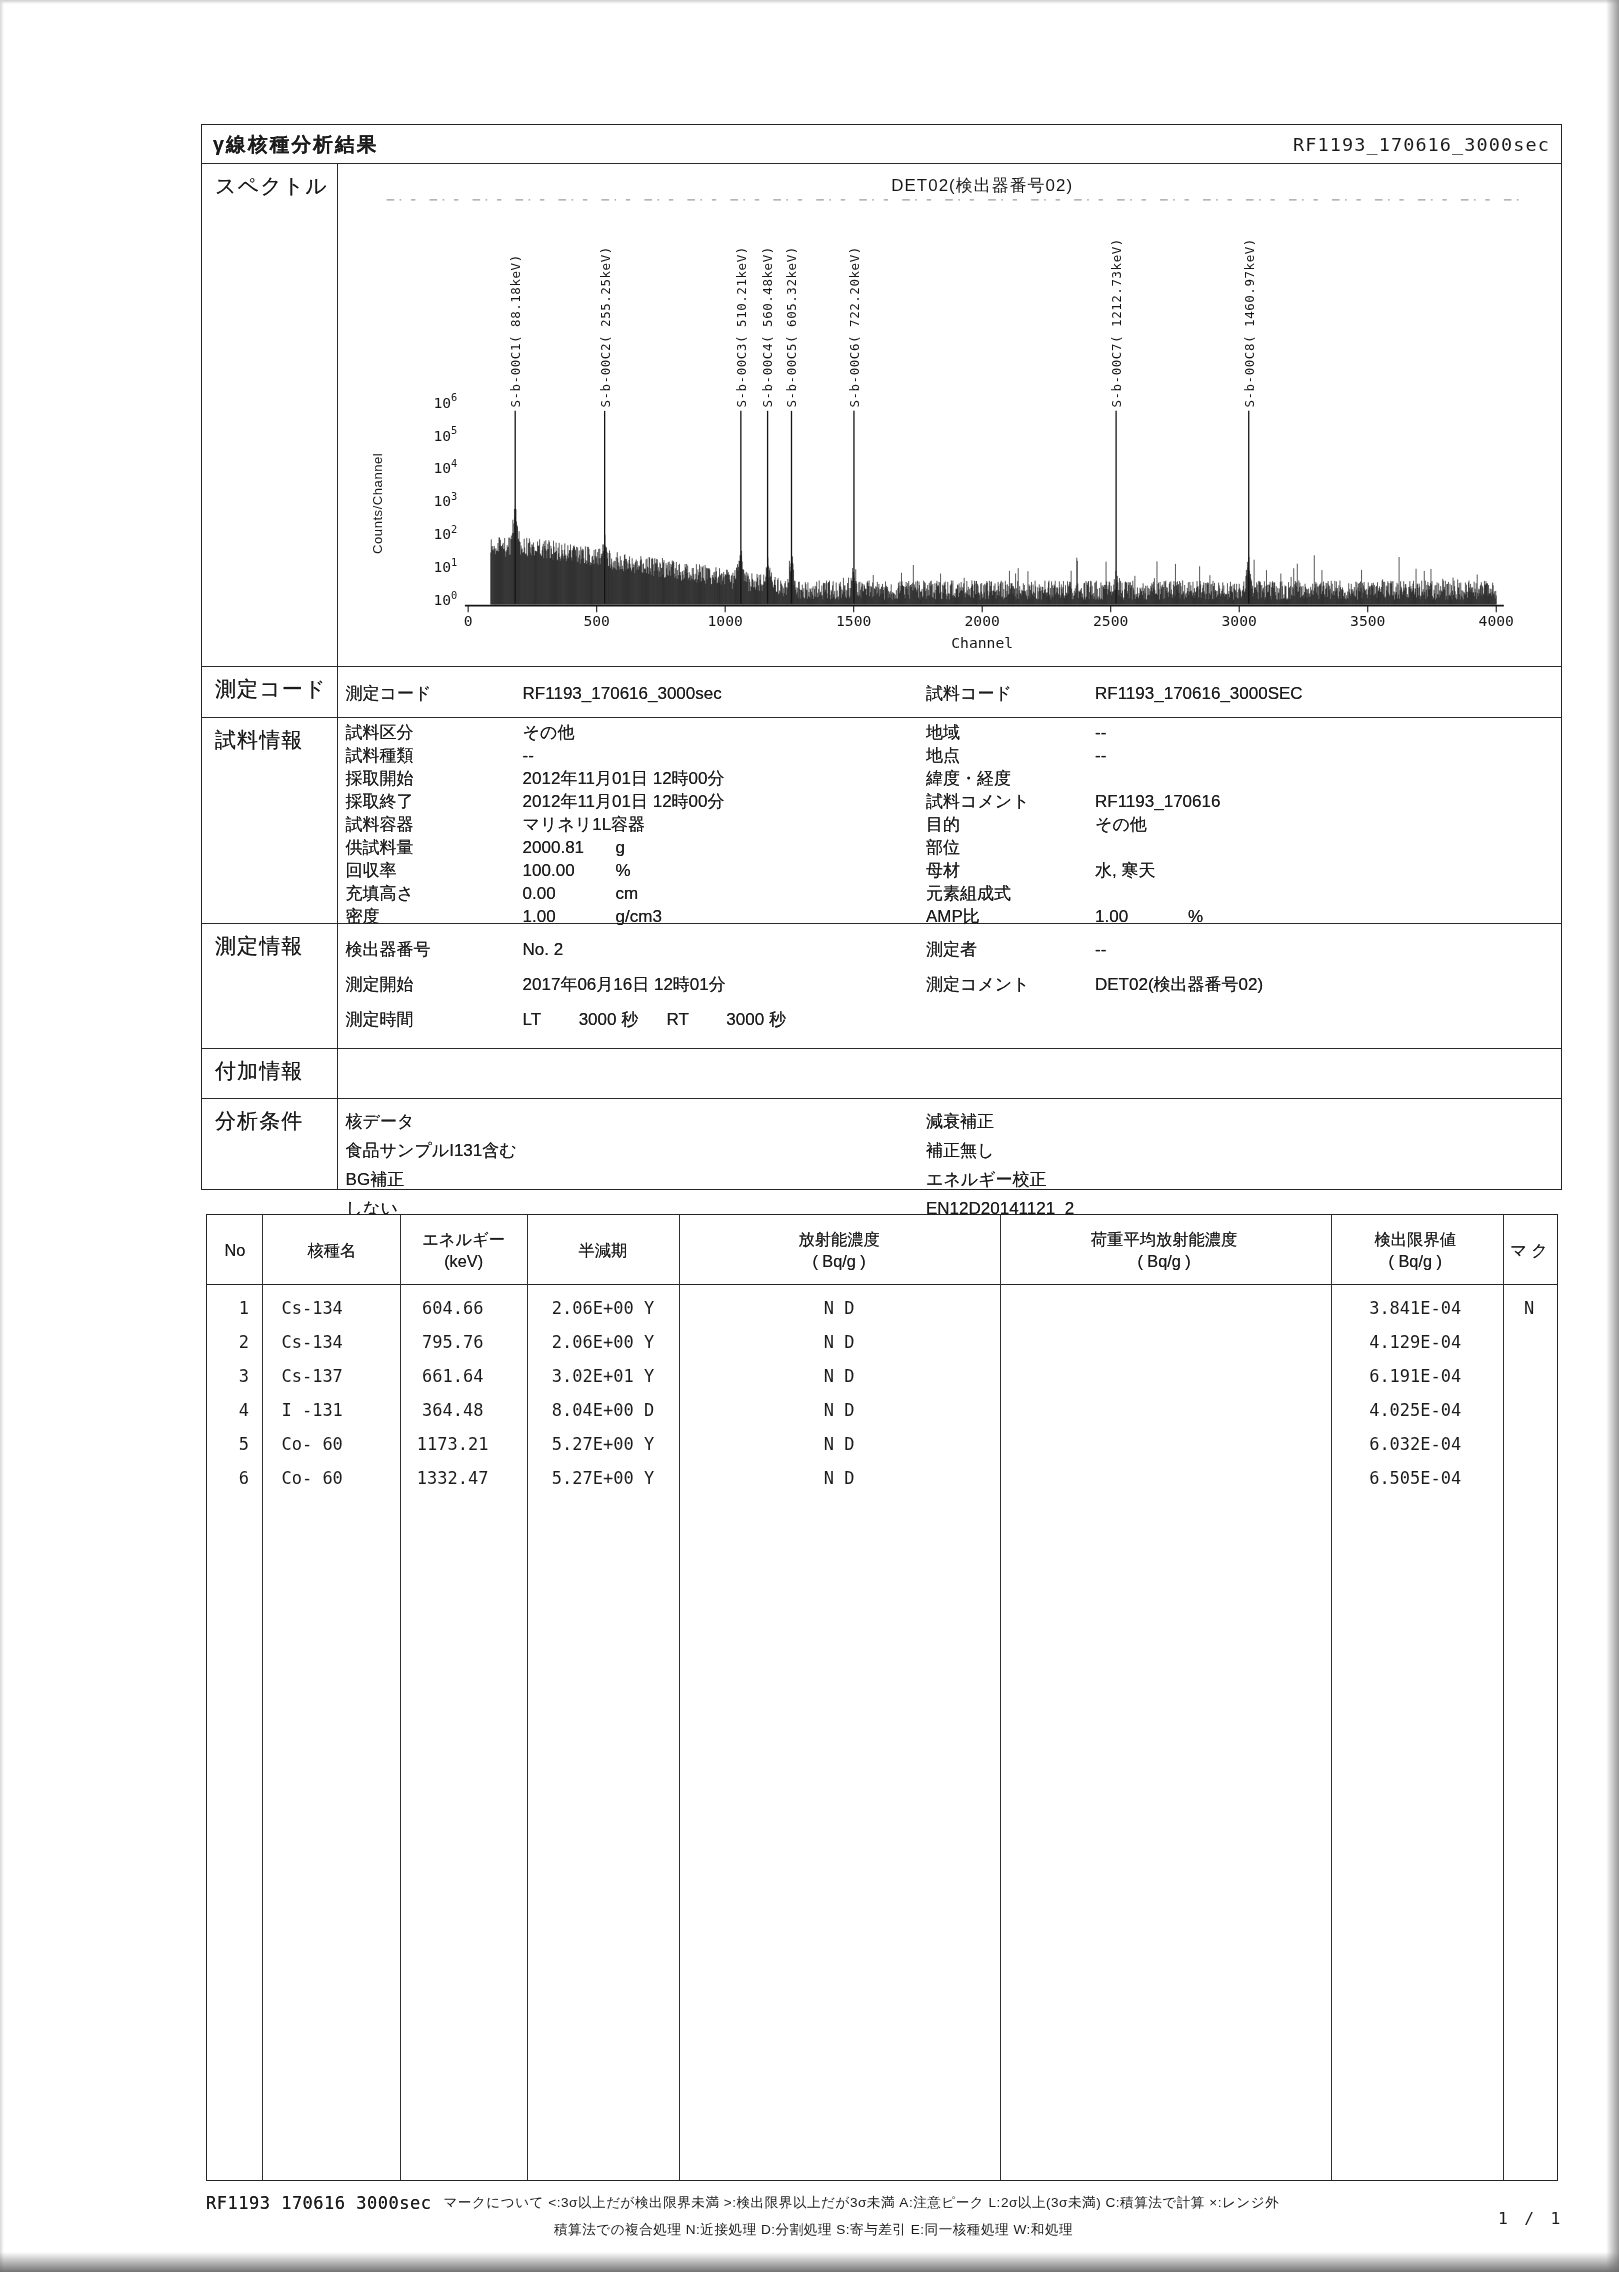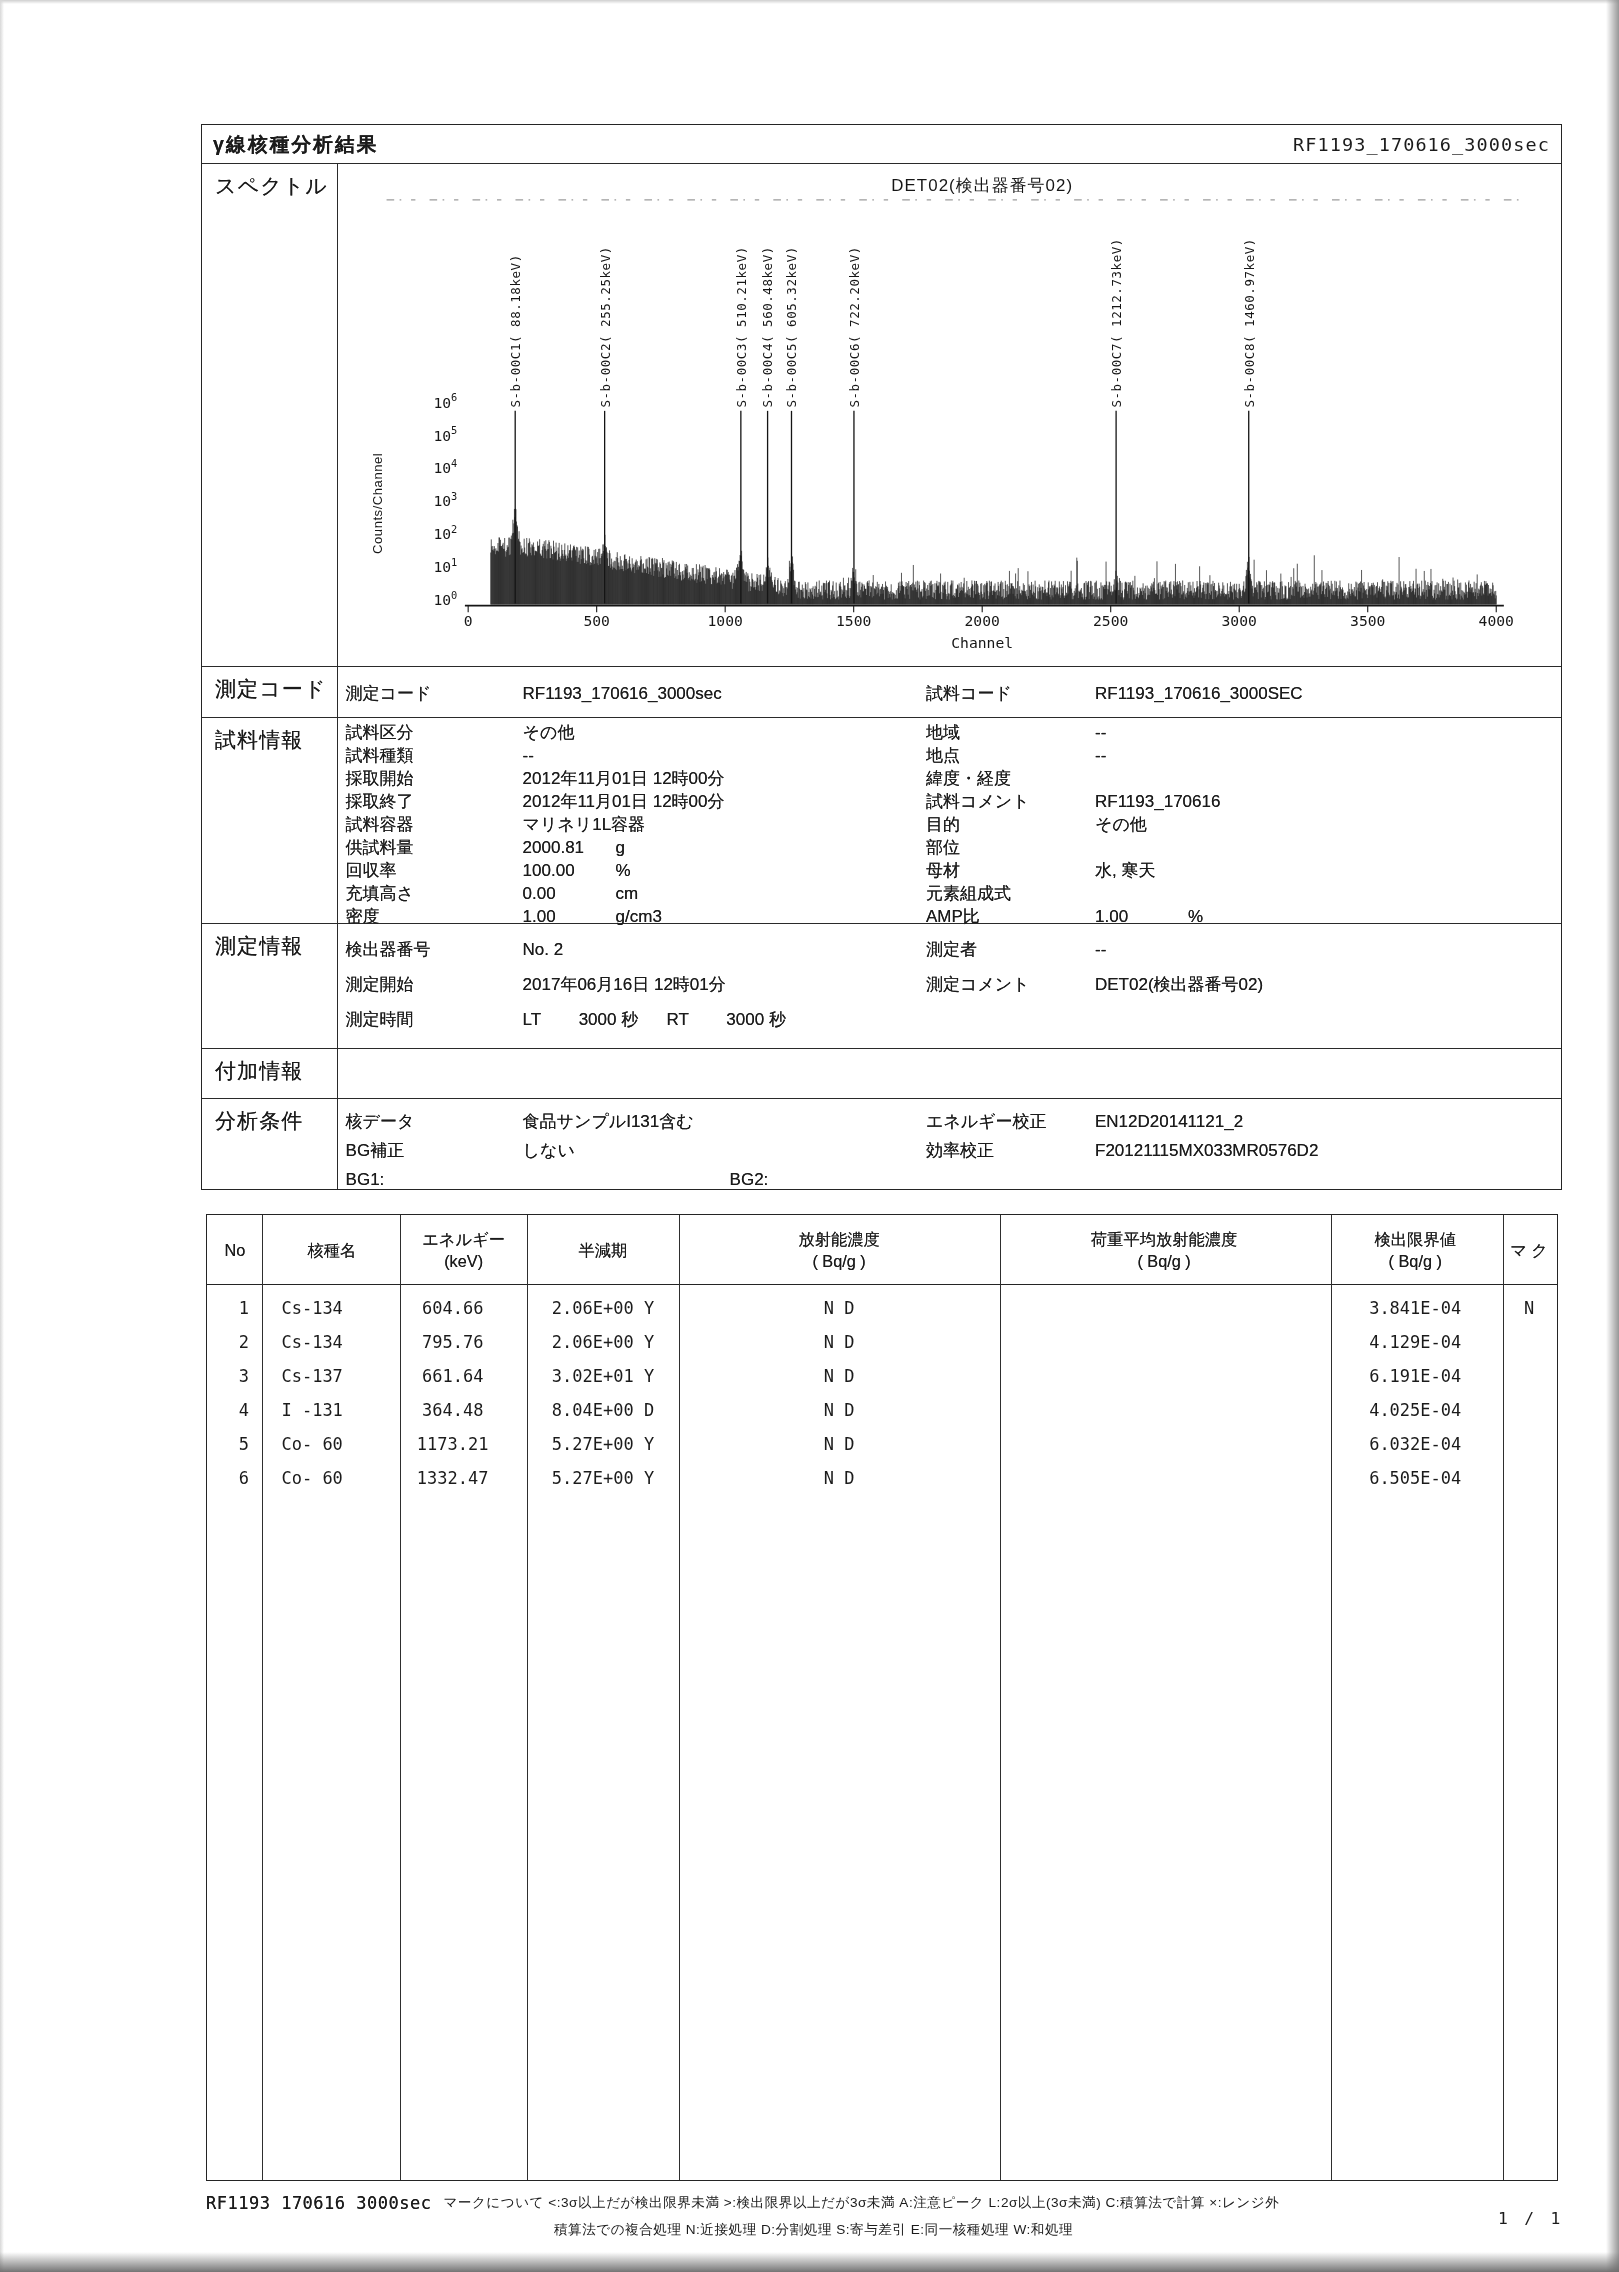--- a/index.html
+++ b/index.html
@@ -38,21 +38,21 @@
   .kv .v{white-space:pre;}
   .kv.u .v{width:93px;flex:none;}
   .kv .unit{white-space:pre;}
   .kv .second{position:absolute;left:384px;top:0;}
   .sample-lh .kv{line-height:23px;}
   .meascode-lh{padding-top:6.5px;}
   .meascode-lh .kv{line-height:33px;}
   .measinfo-lh{padding-top:4.4px;}
   .measinfo-lh .kv{line-height:35px;}
   .analysis-lh{padding-top:4.4px;}
-  .analysis-lh .kv{line-height:29px;}
+  .analysis-lh .kv{line-height:29px;flex-direction:column;}
 
   
   .nuc-table{position:absolute;left:206px;top:1214px;width:1352px;height:967px;border:1.6px solid #242424;box-sizing:border-box;background:#fff;}
   .nuc-inner{position:absolute;inset:0;}
   .colline{position:absolute;top:0;bottom:0;width:1.1px;background:#2e2e2e;}
   .nuc-head{position:absolute;left:0;top:0;right:0;height:69px;border-bottom:1.6px solid #242424;display:flex;}
   .nh-cell{display:flex;flex-direction:column;align-items:center;justify-content:center;font-size:16.3px;box-sizing:border-box;text-shadow:0 0 0.5px #444;line-height:22px;}
   .nuc-rows{position:absolute;left:0;top:76px;right:0;}
   .nrow{display:flex;height:34px;line-height:34px;font-size:17px;}
   .ncell{box-sizing:border-box;white-space:pre;}
@@ -250,20 +250,24 @@
                 <span class="k">BG補正</span>
                 <span class="v">しない</span>
               </div>
               <div class="kv">
                 <span class="k">BG1:</span>
                 <span class="v"></span>
                 <span class="second">BG2:</span>
               </div>
             </div>
           <div class="col-r" id="analysis-right">
+              <div class="kv">
+                <span class="k">減衰補正</span>
+                <span class="v">補正無し</span>
+              </div>
               <div class="kv">
                 <span class="k">エネルギー校正</span>
                 <span class="v">EN12D20141121_2</span>
               </div>
               <div class="kv">
                 <span class="k">効率校正</span>
                 <span class="v">F20121115MX033MR0576D2</span>
               </div>
             </div>
         </div>

